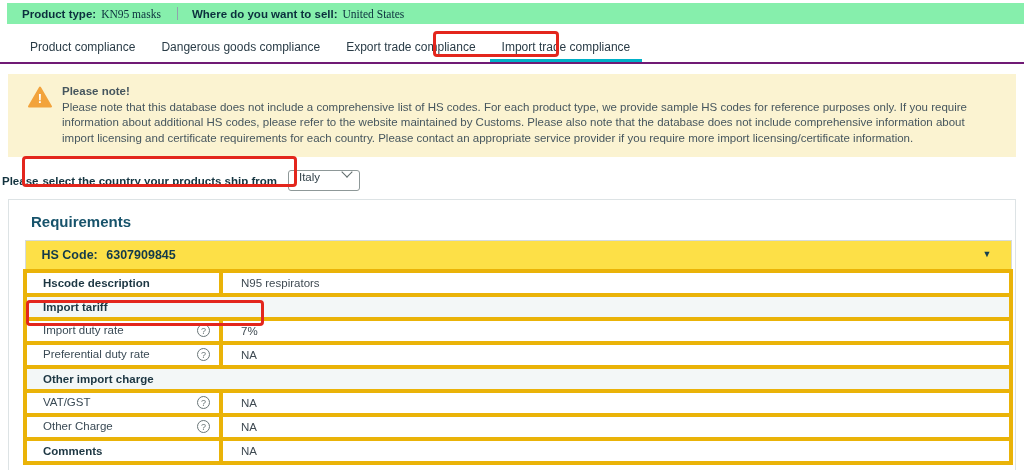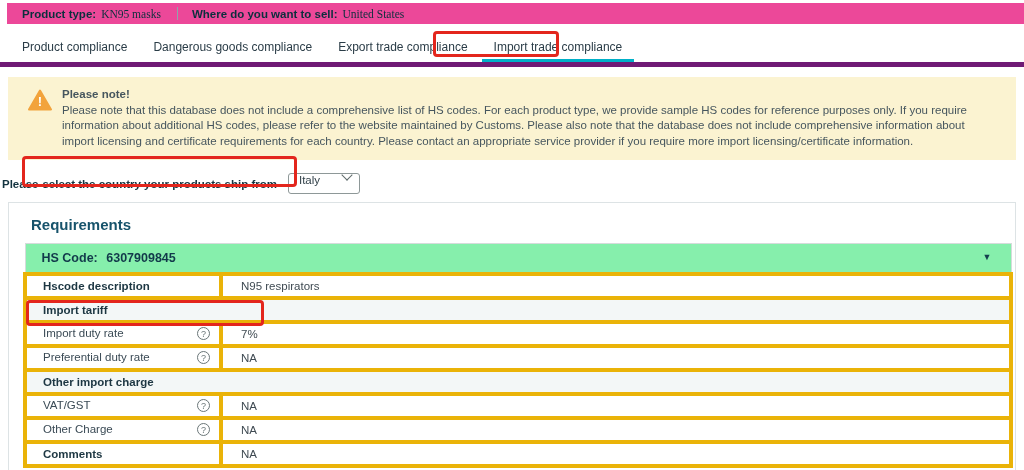--- a/index.html
+++ b/index.html
@@ -1,27 +1,27 @@
 <!DOCTYPE html>
 <html><head>
 <meta charset="utf-8">
 <style>
   * { margin:0; padding:0; box-sizing:border-box; }
   html,body { width:1024px; height:470px; background:#fff; overflow:hidden;
     font-family:"Liberation Sans", sans-serif; color:#21333d; position:relative; }
 
   
-  .context-bar { margin:3px 0 0 7px; height:21px; background:#ec4899;
+  .context-bar { margin:3px 0 0 7px; height:21px; background:#86efac;
     display:flex; align-items:center; padding-left:15px; font-size:11.5px; color:#0b2f3d; }
   .context-bar b { font-weight:bold; }
   .context-bar .val { margin-left:5px;font-family:Liberation Serif, serif; }
   .context-divider { width:1px; height:13px; background:#8fa3ac; margin:0 14px 0 16px; }
 
   
-  .tabs { margin-top:9px; padding-left:10px; border-bottom:5px solid #701a75; white-space:nowrap; }
+  .tabs { margin-top:9px; padding-left:18px; border-bottom:2px solid #701a75; white-space:nowrap; }
   .tab { display:inline-block; padding:7px 12px 8px; margin-right:2px; font-size:12px;
     color:#2a3c47; cursor:pointer; position:relative; }
   .tab.active { border-bottom:3px solid #00b0c8; padding-bottom:5px; margin-bottom:-1px; }
 
   
   .notice { margin:10px 8px 0 8px; background:#fbf3d1; padding:10px 20px 11px 12px;
     display:flex; }
   .warn-icon { flex:0 0 24px; margin:2px 10px 0 8px; }
   .notice-text { font-size:11.5px; line-height:15.5px; color:#46565e; }
   .notice-text .title { font-weight:bold; }
@@ -36,21 +36,21 @@
     font-size:11.5px; color:#33424a; cursor:pointer; }
   .chev { width:8px; height:8px; margin-top:-3px; border-right:1.6px solid #5f6b6b;
     border-bottom:1.6px solid #5f6b6b; transform:rotate(45deg); }
 
   
   .panel { margin:8px 8px 0 8px; border:1px solid #dde3e5; border-bottom:none;
     background:#fff; height:300px; padding:13px 14px 0 14px; }
   .panel h2 { font-size:15px; font-weight:bold; color:#17536b; margin-left:8px; }
   table.req { margin:10px 0 0 0; width:990px; border-collapse:collapse;
     border:1px solid #d5dbdb; font-size:11.5px; }
-  tr.hs-header { height:30px; background:#86efac; cursor:pointer;padding-left:48px; }
+  tr.hs-header { height:30px; background:#fde047; cursor:pointer;padding-left:48px; }
   tr.hs-header td { padding-left:16px; font-size:12.5px; font-weight:bold; color:#12394a; }
   .caret { float:right; margin:1px 19px 0 0; font-size:9px; color:#15404f; cursor:pointer; }
   tr.field { height:24px; background:#fff; }
   tr.field td, tr.section td { border:4px solid #eab308; }
   td.label-cell { width:196px; padding-left:16px; color:#3a4a55; }
   td.label-cell.bold, tr.section td { font-weight:bold; color:#1c3642; }
   td.value-cell { padding-left:18px; color:#3f4a52; }
   tr.section { height:24px; background:#f3f7f7; }
   tr.section td { padding-left:16px; }
   .help { float:right; margin:0 9px 0 0; width:13px; height:13px; border:1px solid #6a7678;

